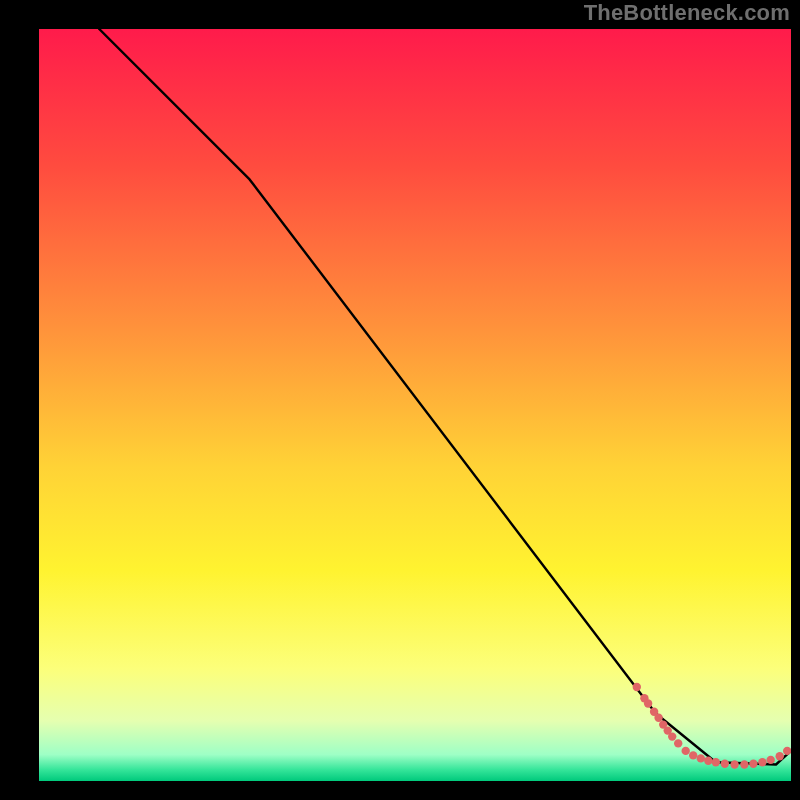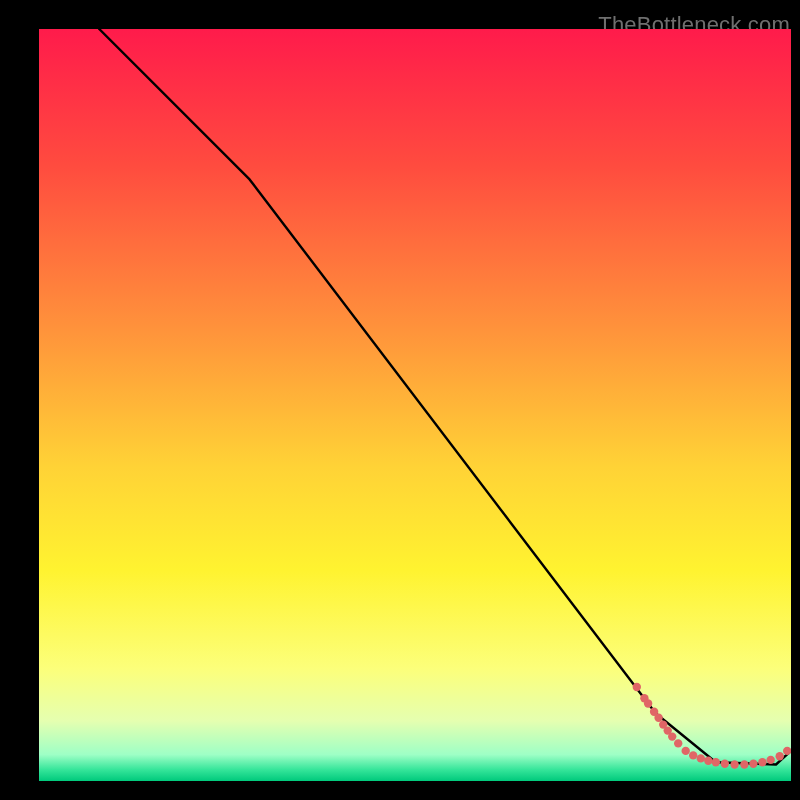--- a/index.html
+++ b/index.html
@@ -21,25 +21,25 @@
   }
   .plot {
     position: absolute;
     left: 0;
     top: 0;
     width: 752px;
     height: 752px;
   }
   .attribution {
     position: absolute;
-    top: 12px;
+    top: 0;
     right: 10px;
     color: #6f6f6f;
     font-size: 22px;
-    font-weight: 400;
+    font-weight: 700;
     letter-spacing: 0.2px;
   }
   svg { display: block; }
 </style>
 </head>
 <body>
 
 <div class="attribution">TheBottleneck.com</div>
 
 <div class="frame">

